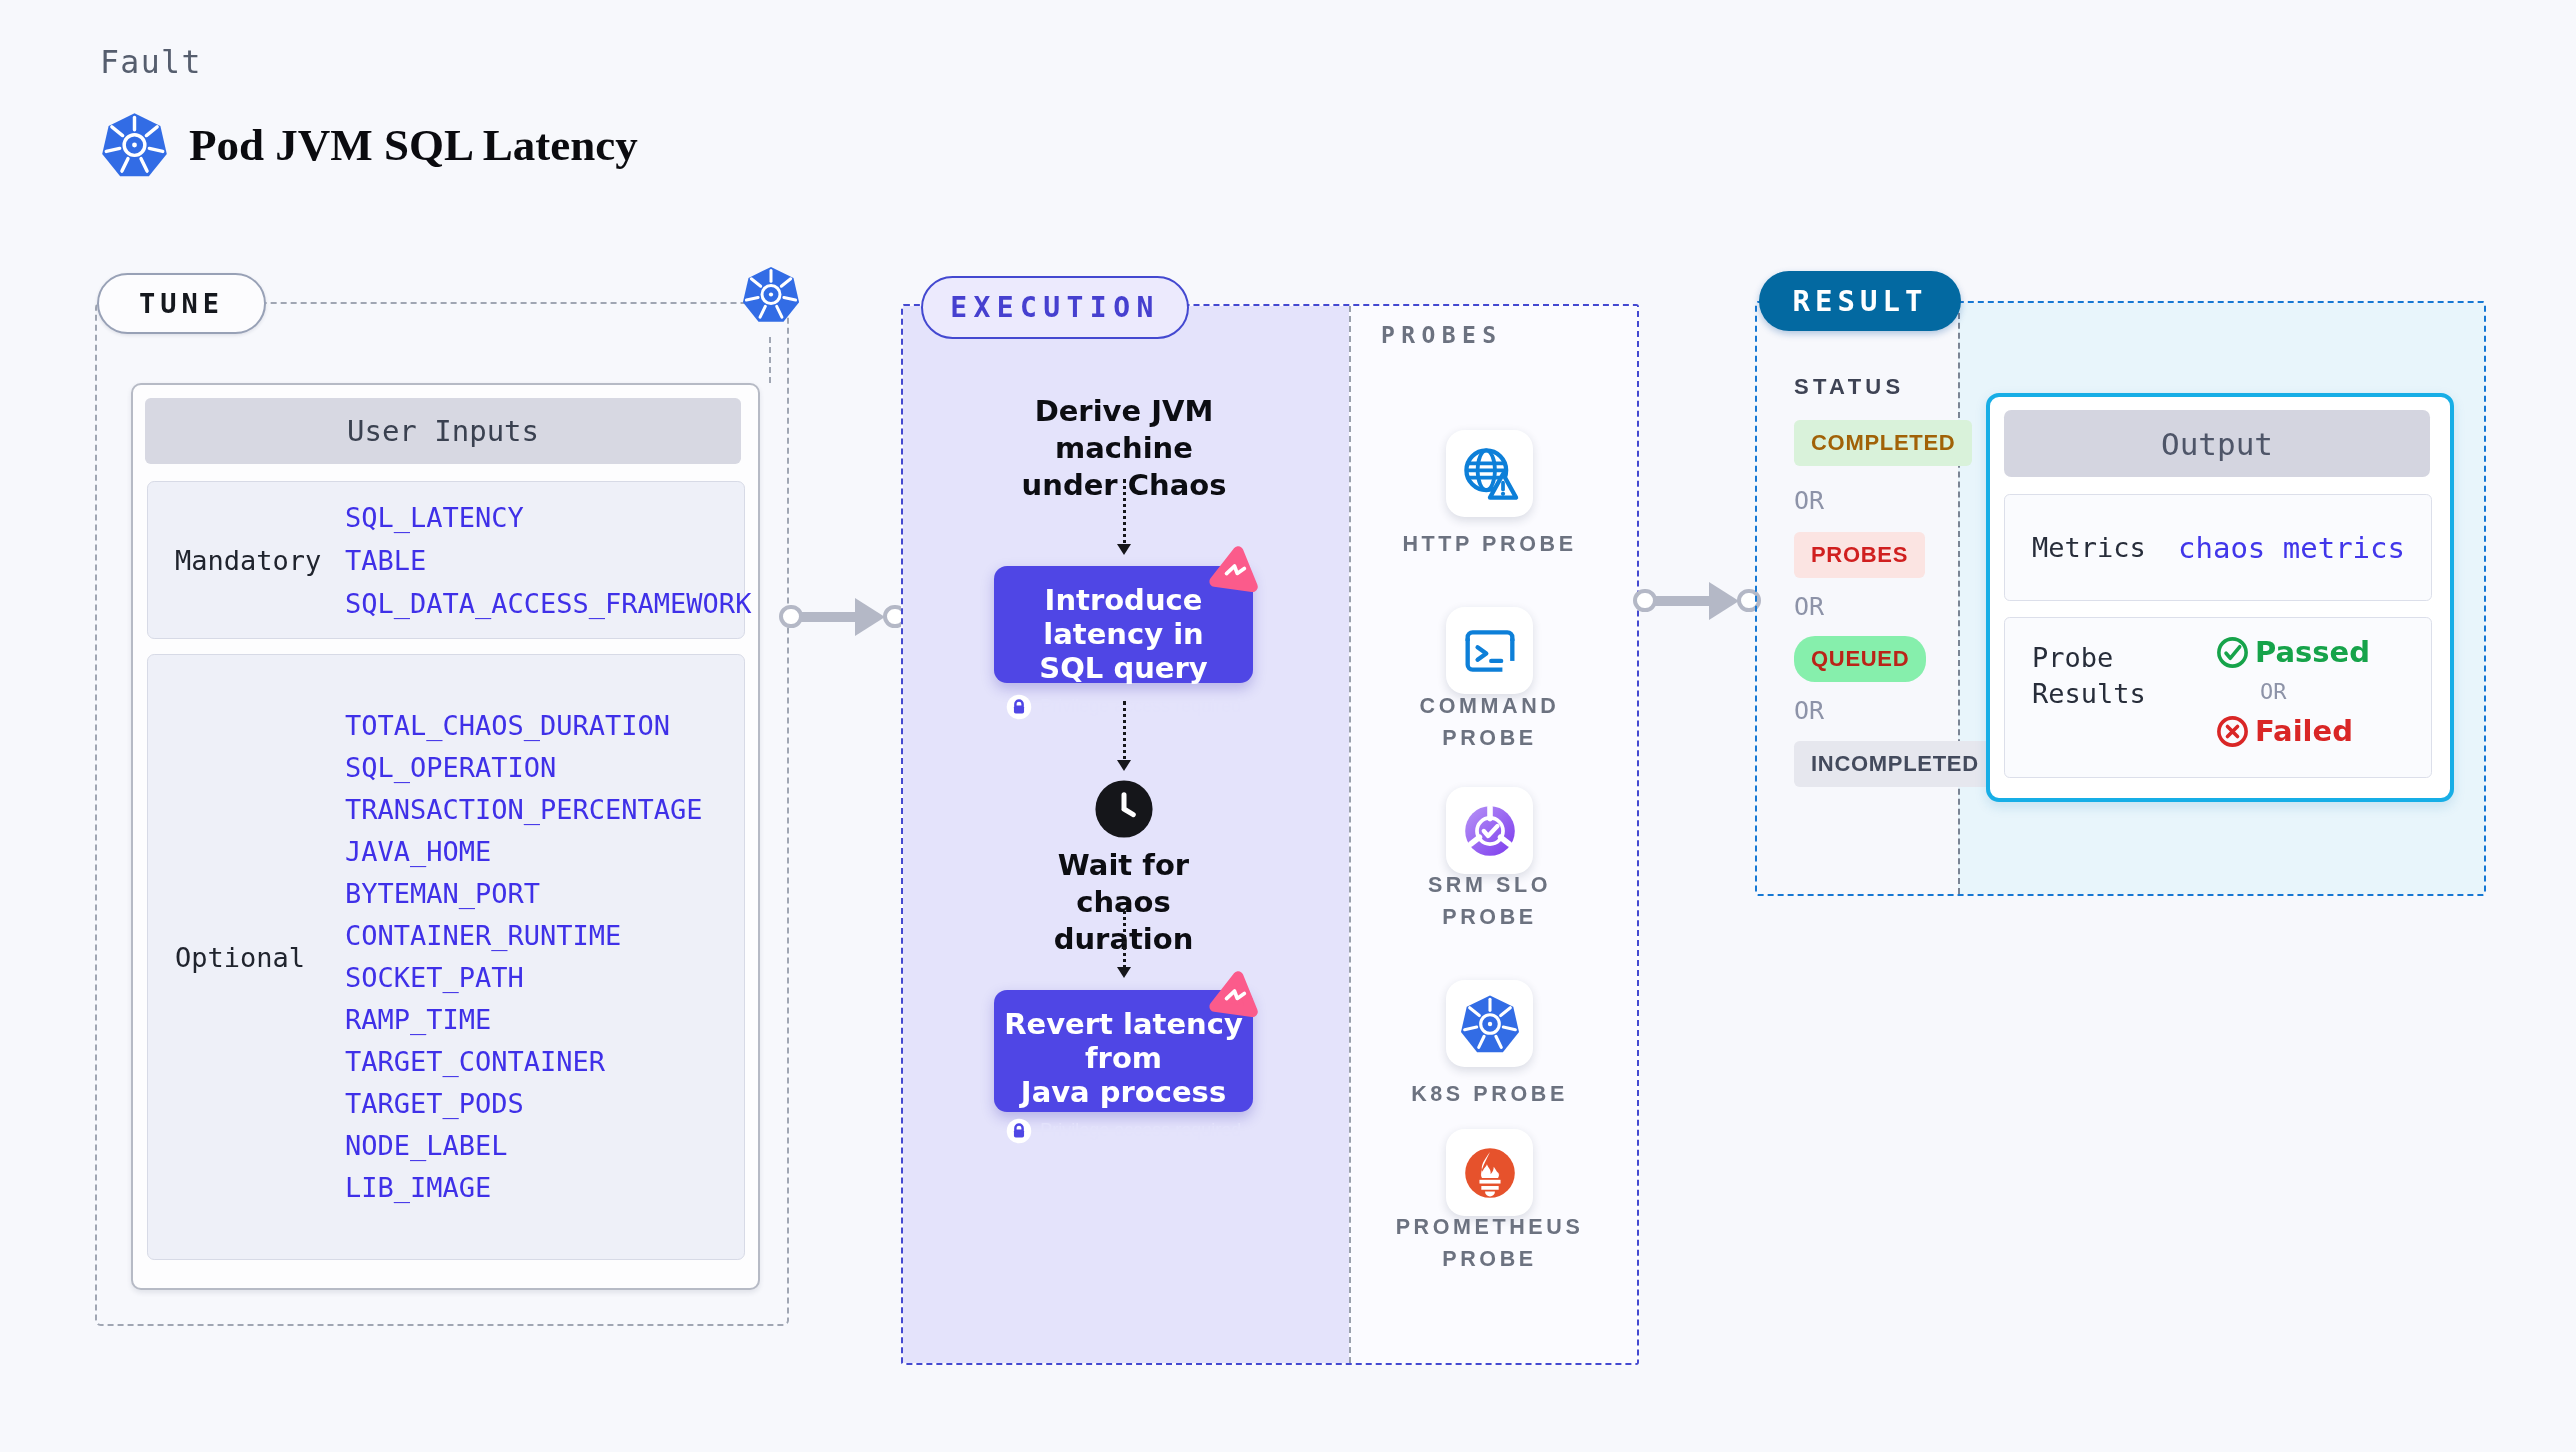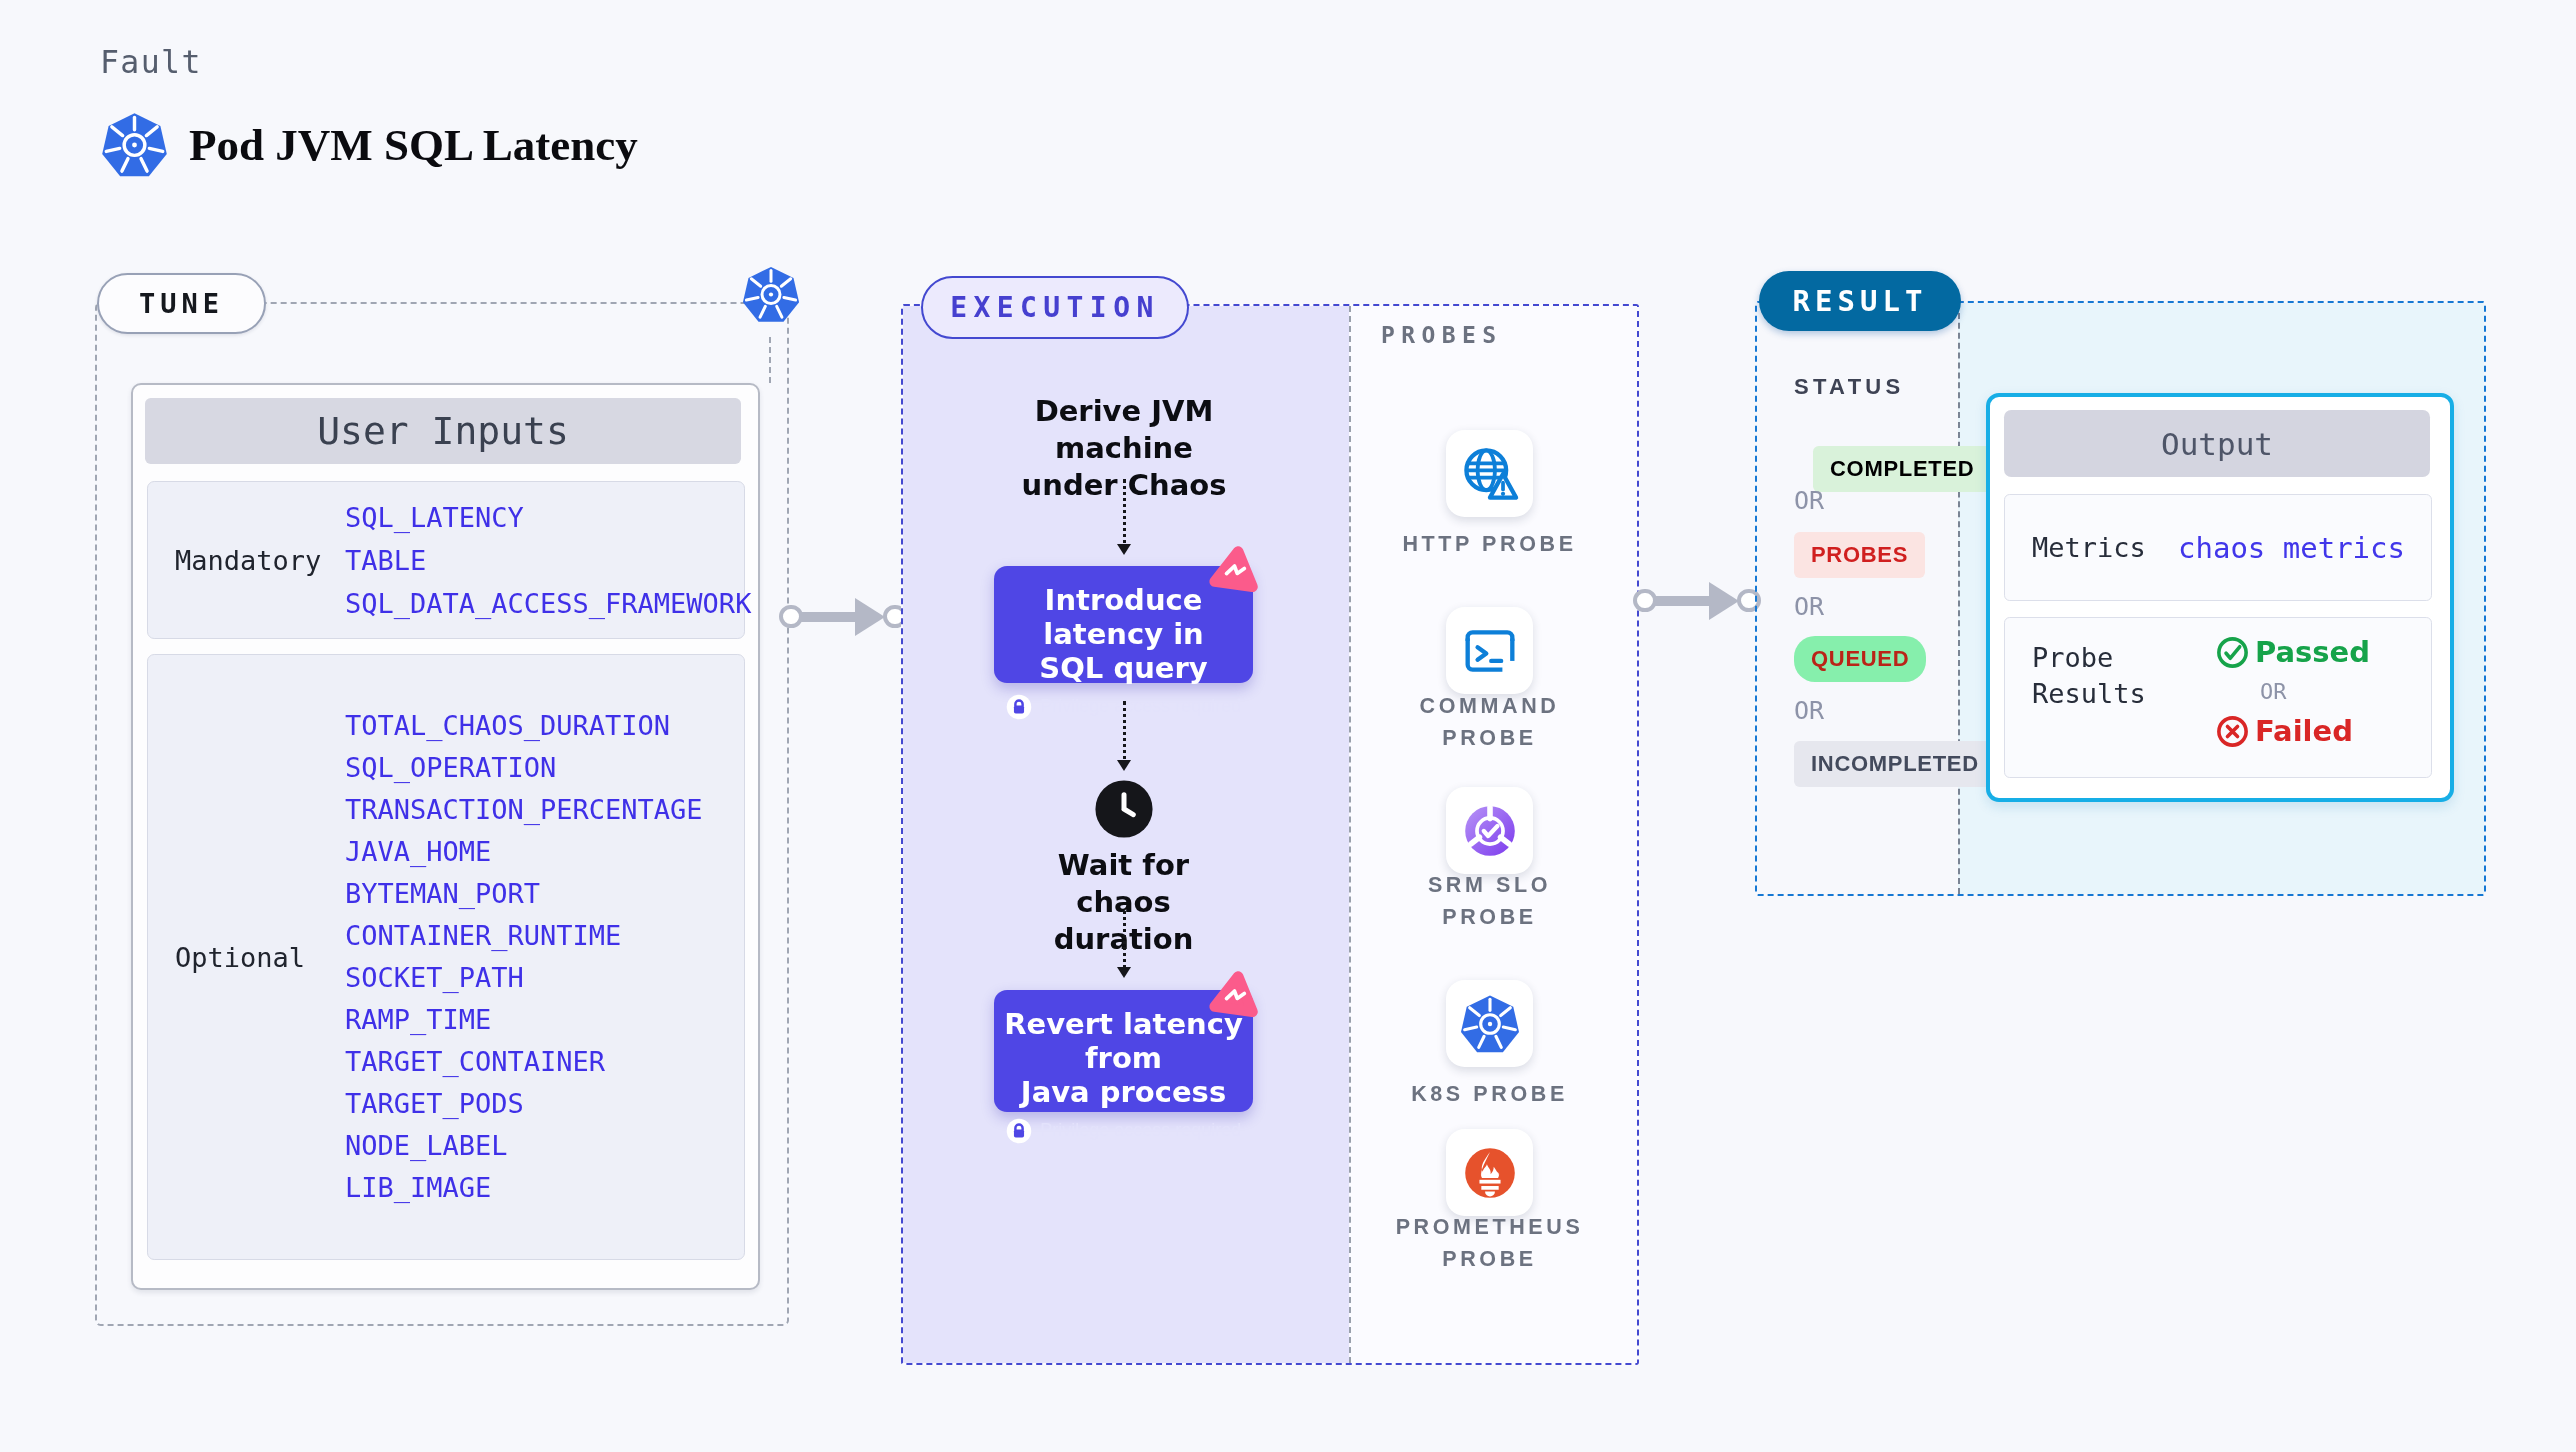--- a/index.html
+++ b/index.html
@@ -21,21 +21,21 @@
   .tune-box{left:95px;top:302px;width:690px;height:1020px;border:2.1px dashed #a0a6b3;border-radius:5.7px;}
   .pill{display:flex;align-items:center;justify-content:center;border-radius:31.5px;}
   .tune-badge{left:97px;top:273px;width:165px;height:57px;background:#fcfcfe;border:2.1px solid #98a1b6;
     font-size:27px;font-weight:700;color:#15181e;letter-spacing:5px;box-shadow:0 1.4px 3.6px rgba(40,50,80,.12);}
   .tune-k8s{left:741px;top:255px;width:60px;height:79px;}
   .tune-k8s-connector{left:769px;top:337px;height:46px;border-left:2.9px dashed #a0a6b3;}
 
   .ui-card{left:131px;top:383px;width:625px;height:903px;background:#fdfdfe;border:2.1px solid #b6bac5;
     border-radius:10px;box-shadow:0 2.1px 5.7px rgba(40,50,80,.10);}
   .ui-header{left:145px;top:398px;width:596px;height:66px;background:#d7d8e2;border-radius:5.7px;
-    display:flex;align-items:center;justify-content:center;font-size:38px;color:#3a4150;}
+    display:flex;align-items:center;justify-content:center;font-size:29px;color:#3a4150;}
   .param-row{width:596px;left:147px;background:#eef0f8;border:1.4px solid #d7dae6;border-radius:7.2px;}
   .row-mandatory{top:481px;height:156px;}
   .row-optional{top:654px;height:604px;}
   .param-label{position:absolute;left:27px;top:50%;transform:translateY(-50%);font-size:27px;color:#20242e;}
   .param-values{position:absolute;left:197px;top:50%;transform:translateY(-50%);}
   .param-item{font-size:27px;line-height:43px;color:#3f30e8;}
   .row-optional .param-item{line-height:42px;}
 
   
   .h-arrow{display:flex;align-items:center;}
@@ -85,21 +85,21 @@
     color:#6c7280;letter-spacing:3.6px;line-height:31.5px;}
 
   
   .result-box{left:1755px;top:301px;width:727px;height:591px;border:2.9px dashed #1678d3;border-radius:2.9px;}
   .result-cyan{position:absolute;left:201px;top:0;bottom:0;right:0;background:#e8f5fb;}
   .result-divider{position:absolute;left:201px;top:0;bottom:0;border-left:2.1px dashed #7b8494;}
   .result-badge{left:1759px;top:271px;width:202px;height:60px;background:#0369a1;
     font-size:29px;font-weight:700;color:#ffffff;letter-spacing:5px;box-shadow:0 2.9px 7.2px rgba(10,80,160,.3);}
   .status-label{left:1794px;top:374px;font-size:22px;font-weight:700;color:#3e4354;letter-spacing:4.3px;}
   .status-badge{position:absolute;left:1794px;padding:10px 17px;border-radius:5.7px;font-size:22px;font-weight:700;letter-spacing:0.7px;}
-  .st-completed{top:446px;background:#d9f2da;color:#000000;margin-left:19px;}
+  .st-completed{top:420px;background:#d9f2da;color:#a16207;}
   .st-errored{top:532px;background:#fbe4e2;color:#d01f1f;}
   .st-queued{top:636px;background:#86efac;color:#ba2418;border-radius:21px;}
   .st-incompleted{top:741px;background:#e6e7ee;color:#434a5c;}
   .or-text{position:absolute;left:1794px;font-size:25px;color:#8d93a8;}
   .or1{top:486px;} .or2{top:592px;} .or3{top:696px;}
 
   .output-card{left:1986px;top:393px;width:460px;height:401px;background:#ffffff;border:4.3px solid #17aee6;
     border-radius:13px;box-shadow:0 4.3px 11.5px rgba(20,120,180,.15);}
   .output-header{left:2004px;top:410px;width:426px;height:67px;background:#d4d5e0;border-radius:7.2px;
     display:flex;align-items:center;justify-content:center;font-size:31px;color:#4e5568;}

